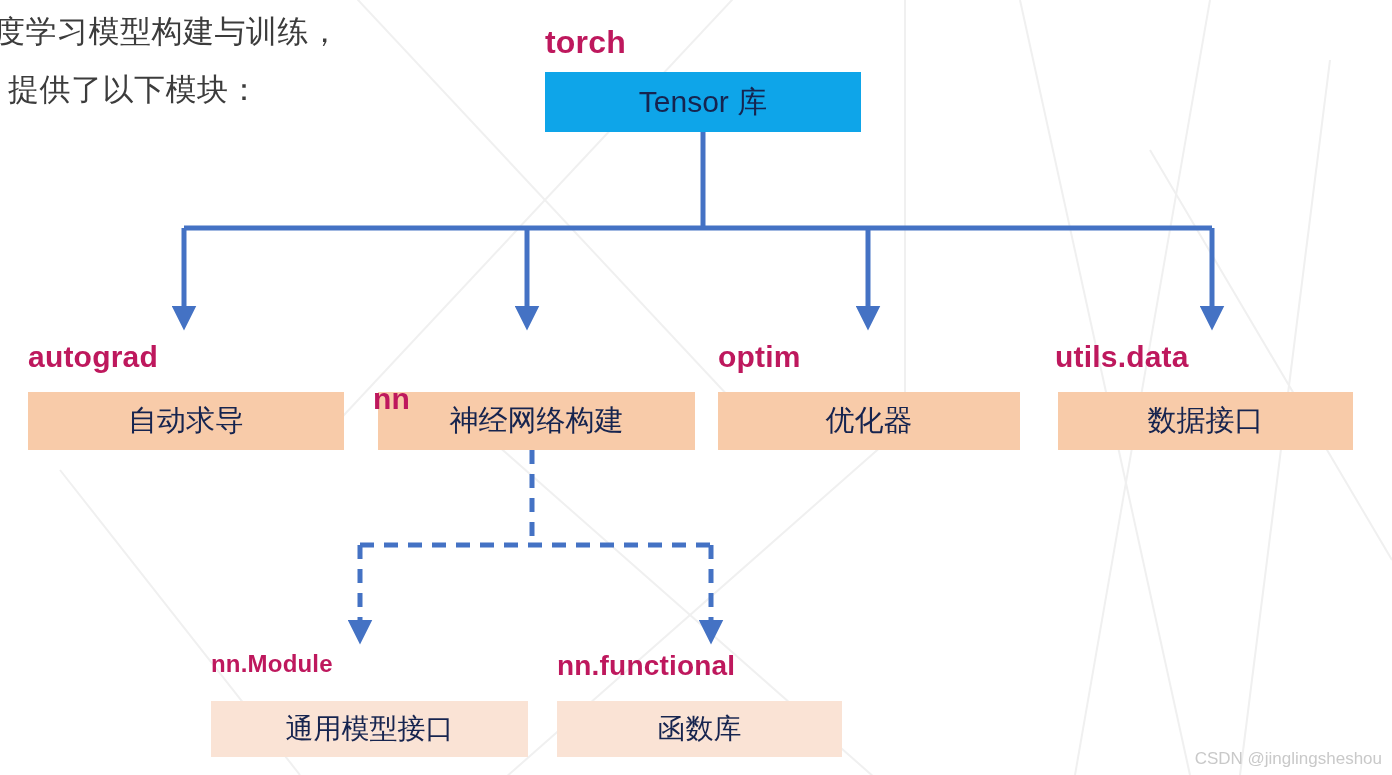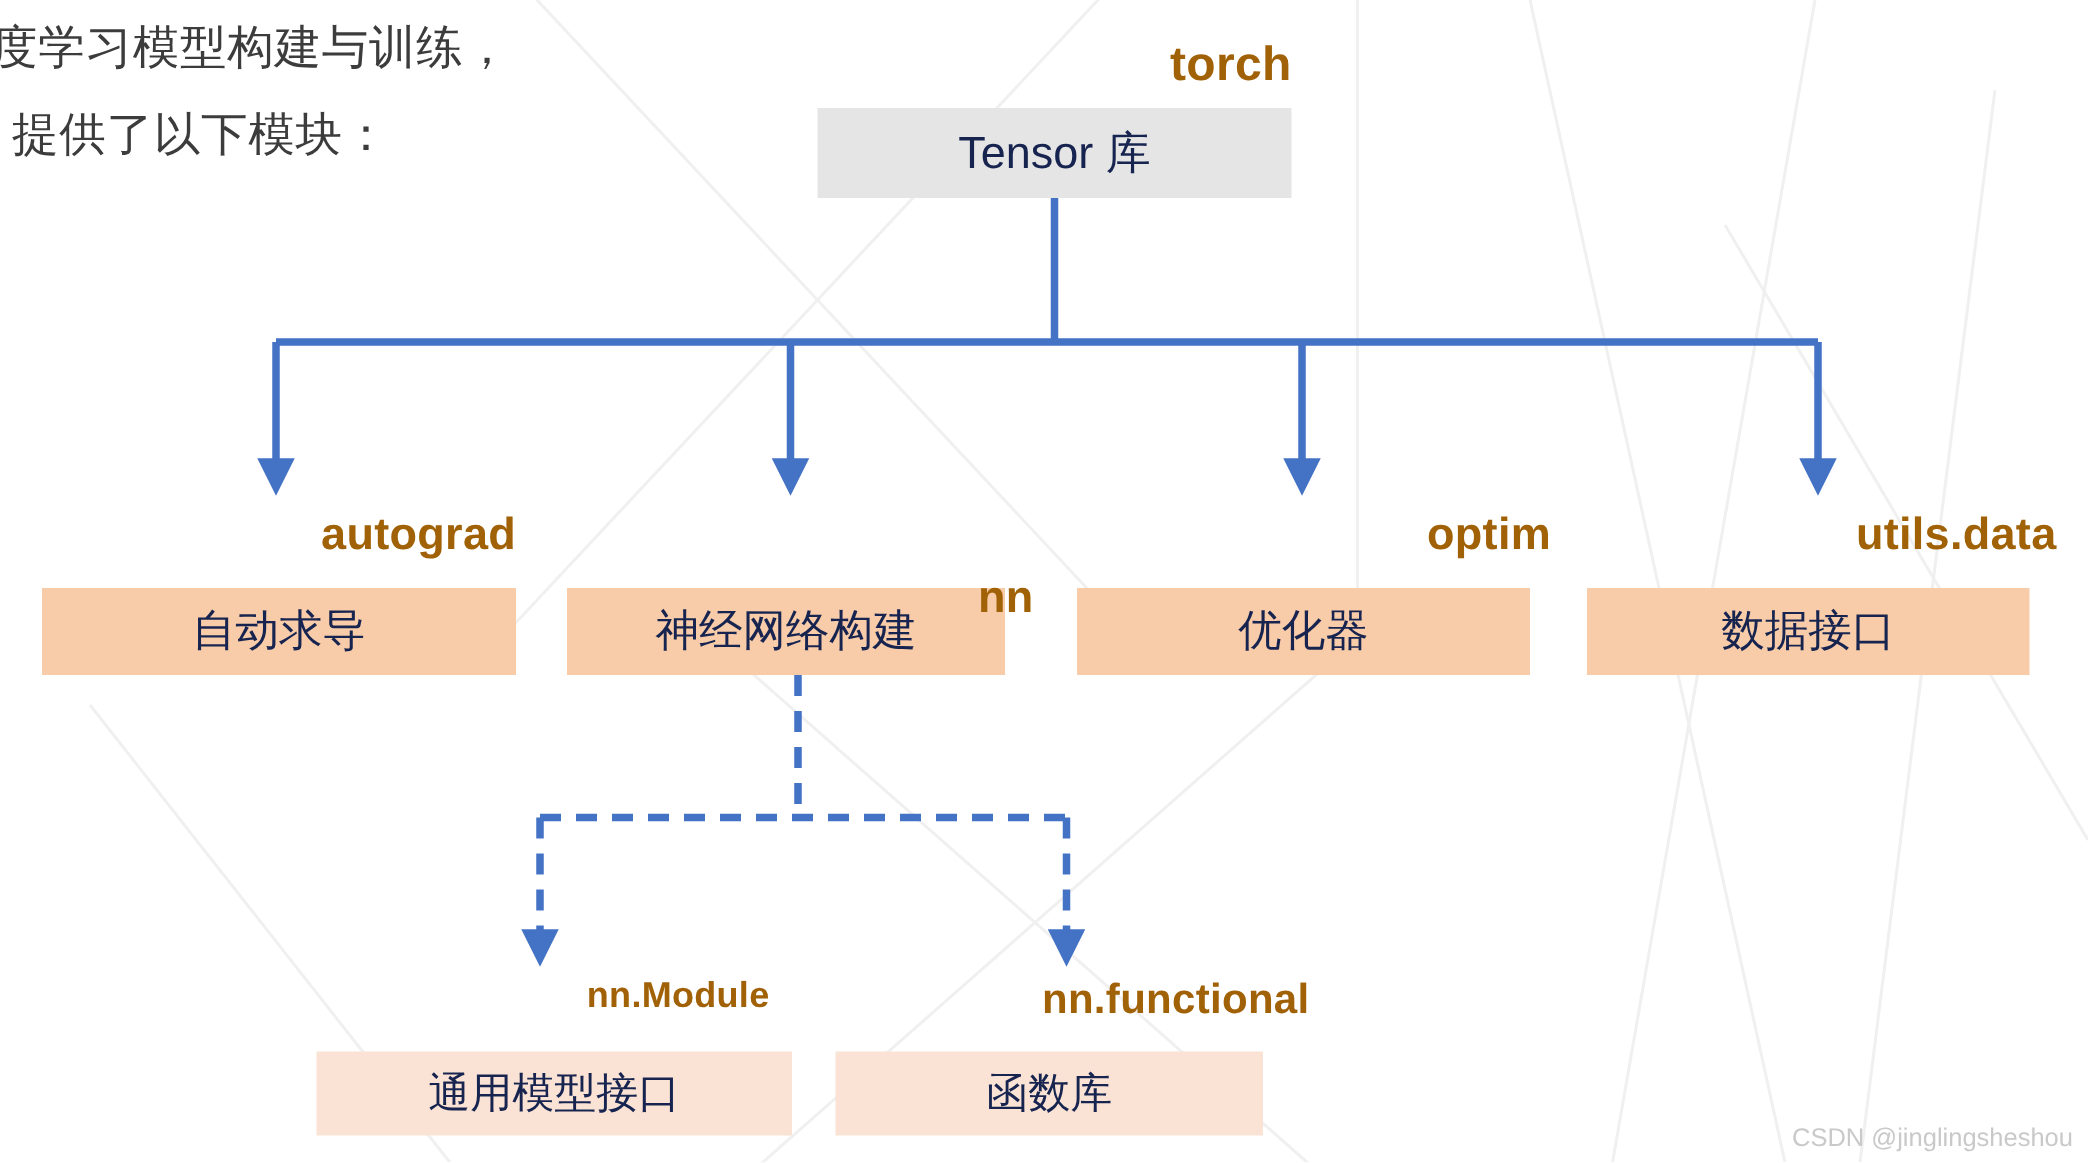--- a/index.html
+++ b/index.html
@@ -39,61 +39,61 @@
     line-height: 1.45;
     letter-spacing: 0.5px;
     white-space: nowrap;
   }
   .intro-line1 { left: -6px; top: 10px; }
   .intro-line2 { left: 8px;  top: 68px; }
 
   .node-label {
     position: absolute;
     z-index: 3;
-    color: #a16207;
+    color: #be185d;
     font-weight: bold;
-    text-align: right;
+    text-align: left;
     white-space: nowrap;
     letter-spacing: 0.2px;
   }
   .node-box {
     position: absolute;
     z-index: 2;
     display: flex;
     align-items: center;
     justify-content: center;
     color: #16244f;
     white-space: nowrap;
   }
 
   
   #label-torch {
     left: 545px; top: 24px; width: 316px;
     font-size: 32px;
   }
   #box-torch {
     left: 545px; top: 72px; width: 316px; height: 60px;
-    background: #e5e5e5;
+    background: #0ea5e9;
     font-size: 30px;
   }
 
   
   #label-autograd  { left: 28px;   top: 340px; width: 316px; font-size: 30px; }
   #label-nn        { left: 373px;  top: 340px; width: 316px; font-size: 30px; margin-top: 42px; }
   #label-optim     { left: 718px;  top: 340px; width: 316px; font-size: 30px; }
   #label-utilsdata { left: 1055px; top: 340px; width: 316px; font-size: 30px; }
 
   
   .lvl2-box {
     top: 392px; height: 58px;
     background: #F8CBA9;
     font-size: 29px;
   }
   #box-autograd  { left: 28px;   width: 316px; }
-  #box-nn        { left: 378px;  width: 292px; }
+  #box-nn        { left: 378px;  width: 317px; }
   #box-optim     { left: 718px;  width: 302px; }
   #box-utilsdata { left: 1058px; width: 295px; }
 
   
   #label-nnmodule     { left: 211px; top: 650px; width: 302px; font-size: 24px; }
   #label-nnfunctional { left: 557px; top: 650px; width: 316px; font-size: 28px; }
 
   
   .lvl3-box {
     top: 701px; height: 56px;

